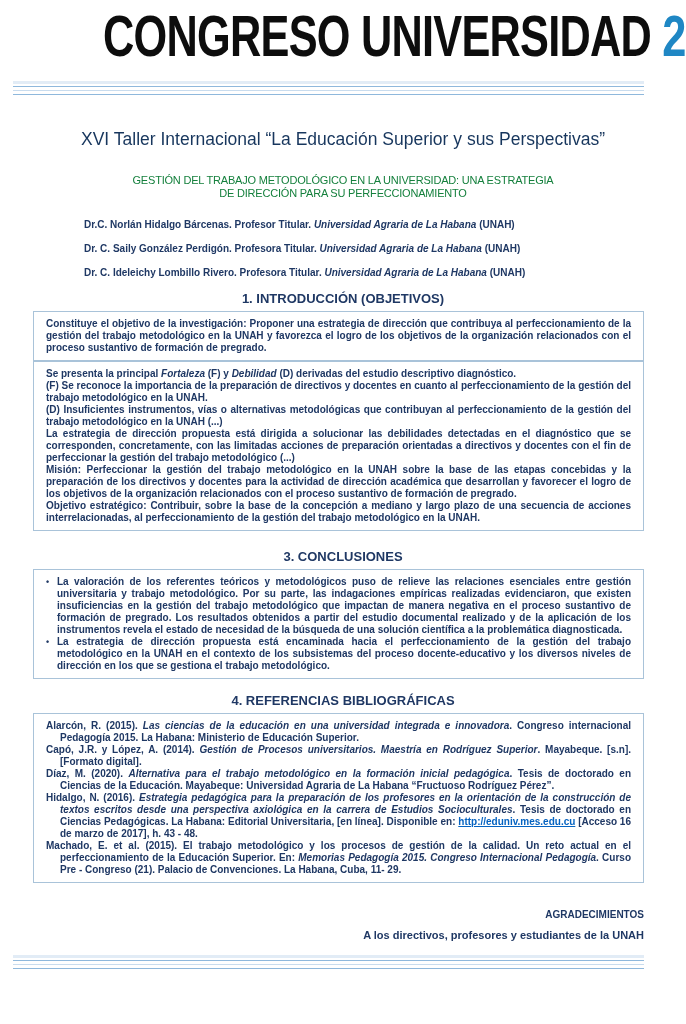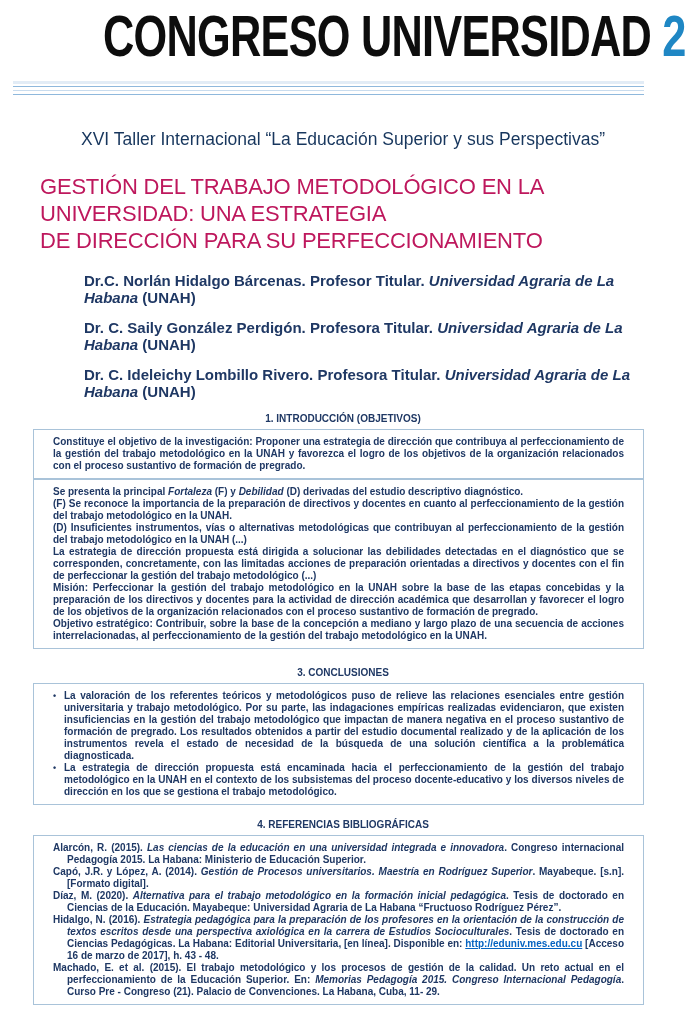--- a/index.html
+++ b/index.html
@@ -15,33 +15,33 @@
   .congress-title .squeeze{display:inline-block;transform:scaleX(.76);transform-origin:center;letter-spacing:-1px;}
   .congress-title .year{color:#1F87C4;}
   
   .rule-stack{margin:16px 42px 0 13px;}
   .rule-stack .r1{height:3px;background:#E2ECF6;margin-bottom:2px;}
   .rule-stack .r2{height:1px;background:#8FB8DC;margin-bottom:3px;}
   .rule-stack .r3{height:1px;background:#C9DCEE;margin-bottom:3px;}
   .rule-stack .r4{height:1px;background:#8FB8DC;}
   
   .subtitle{margin:34px 20px 0;text-align:center;font-size:17.5px;color:#17365D;}
-  .doc-title{margin:24px 40px 0;text-align:left;font-size:22px;line-height:1.22;color:#be185d;letter-spacing:-.2px;}
+  .doc-title{margin:24px 40px 0;text-align:center;font-size:11px;line-height:1.22;color:#15803d;letter-spacing:-.2px;}
   
   .authors{margin:18px 40px 0 84px;}
-  .author-line{margin-bottom:13px;font-size:15px;font-weight:bold;}
+  .author-line{margin-bottom:13px;font-size:10px;font-weight:bold;}
   
-  .section-heading{text-align:center;font-size:10px;font-weight:bold;color:#1F3864;margin:0 0 5px;}
+  .section-heading{text-align:center;font-size:13px;font-weight:bold;color:#1F3864;margin:0 0 5px;}
   .h-intro{margin-top:2px;}
   .h-des{margin-top:13px;}
   .h-conc{margin-top:18px;}
   .h-ref{margin-top:14px;}
   .box{
     margin:0 42px 0 33px;border:1px solid #A9C3D9;background:#fff;
-    padding:6px 19px;font-size:10px;line-height:1.2;font-weight:bold;
+    padding:6px 12px;font-size:10px;line-height:1.2;font-weight:bold;
     color:#1F3864;text-align:justify;
   }
   .box p{margin:0;}
   .seg-i{font-style:italic;}
   .seg-link{color:#0563C1;text-decoration:underline;}
   
   .bullet-row{display:flex;margin:0;}
   .bullet-marker{width:11px;flex:0 0 11px;font-size:9px;line-height:1.35;}
   .bullet-text{flex:1;text-align:justify;}
   

